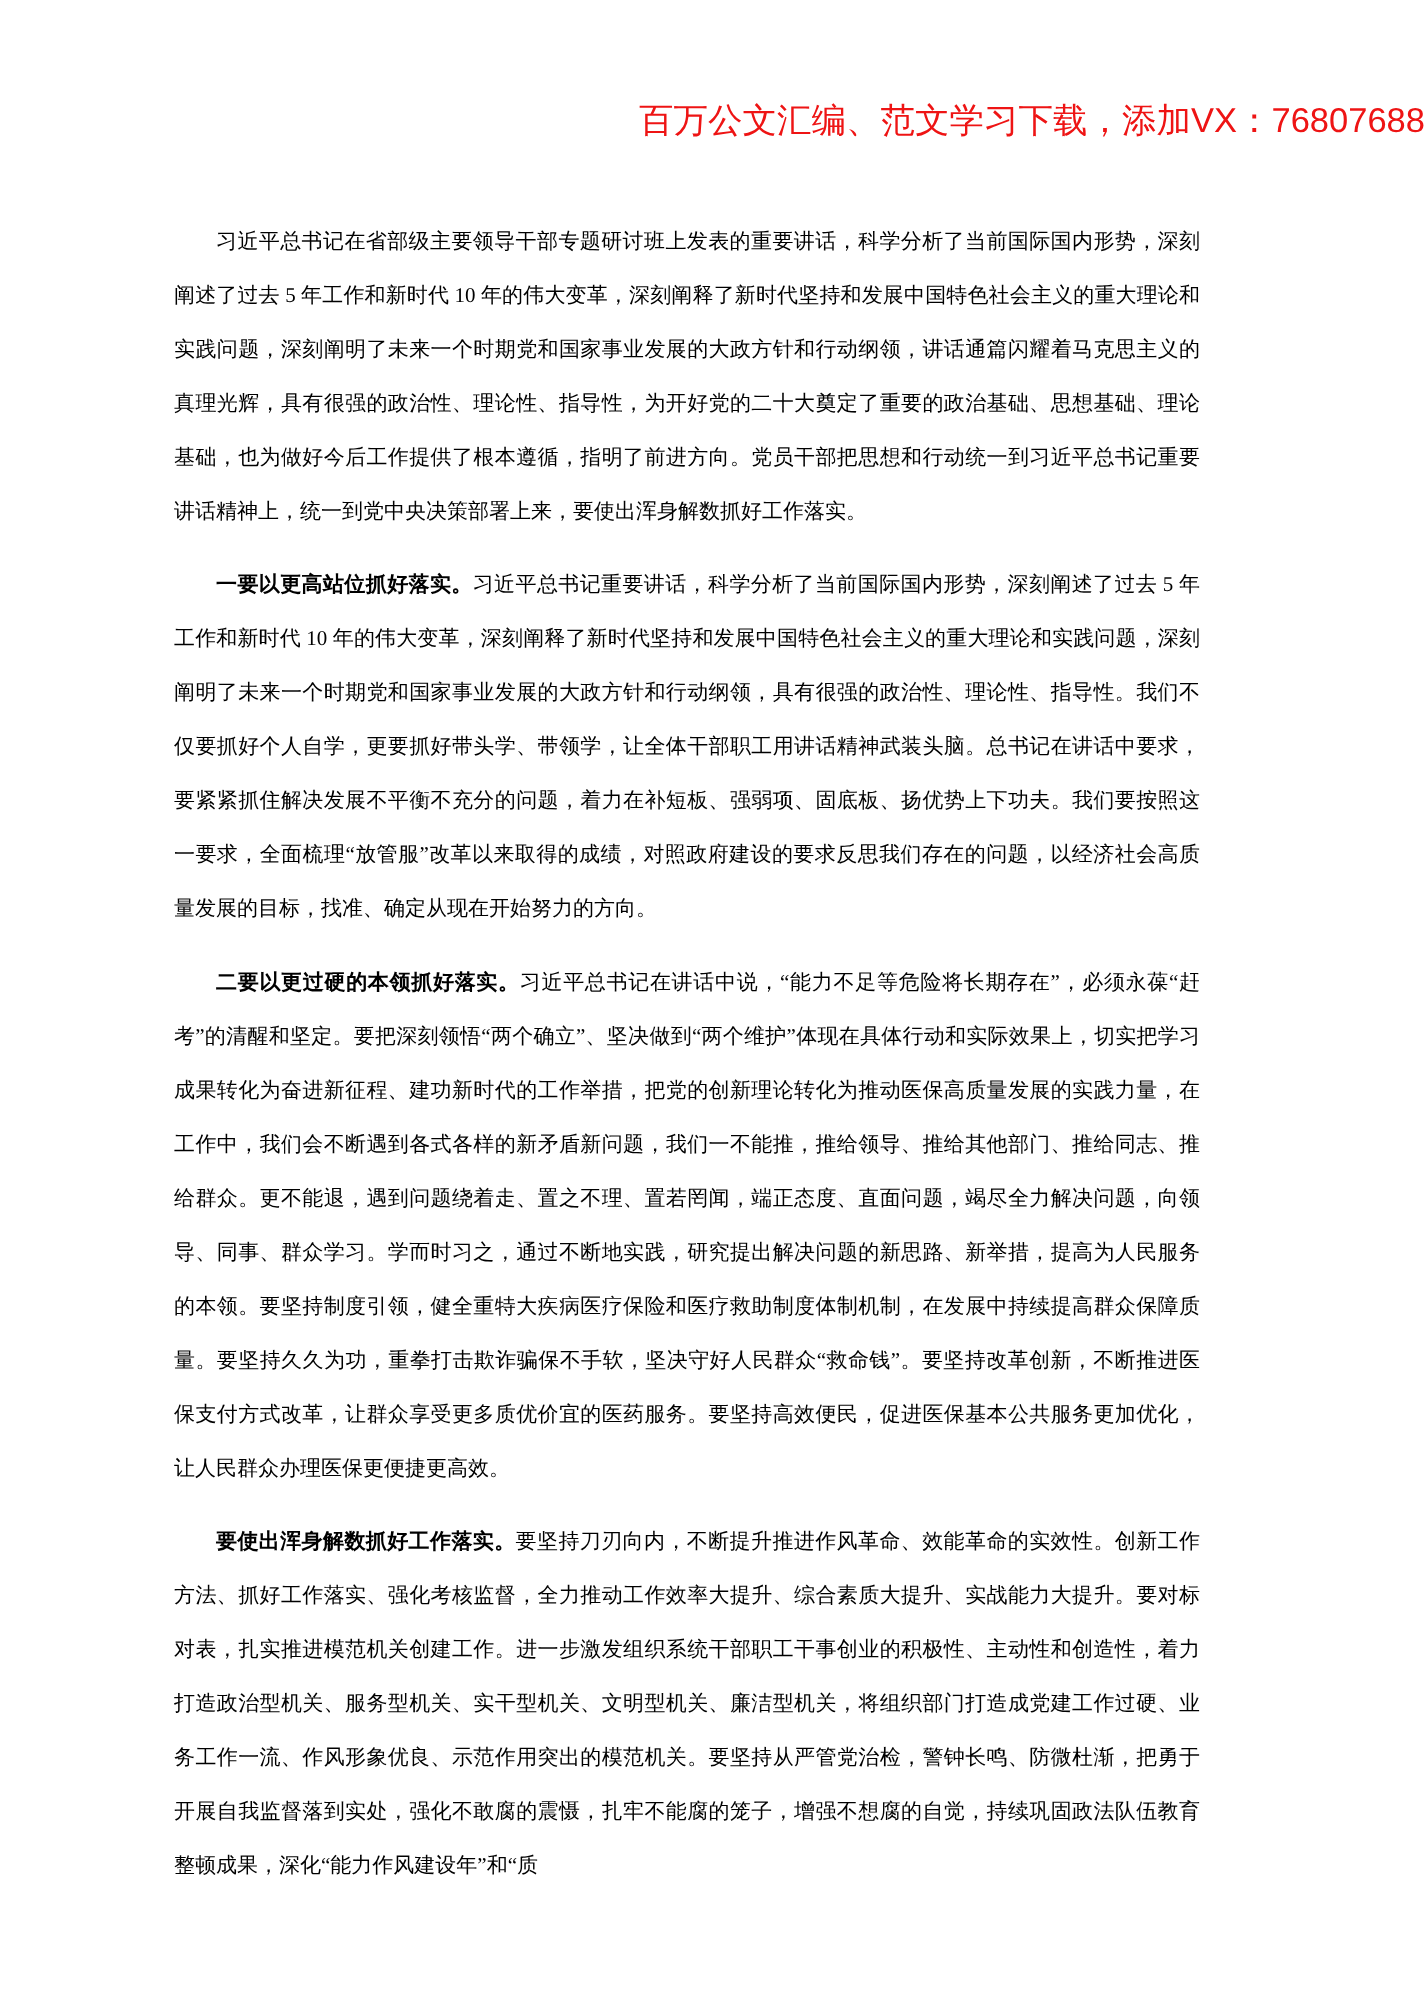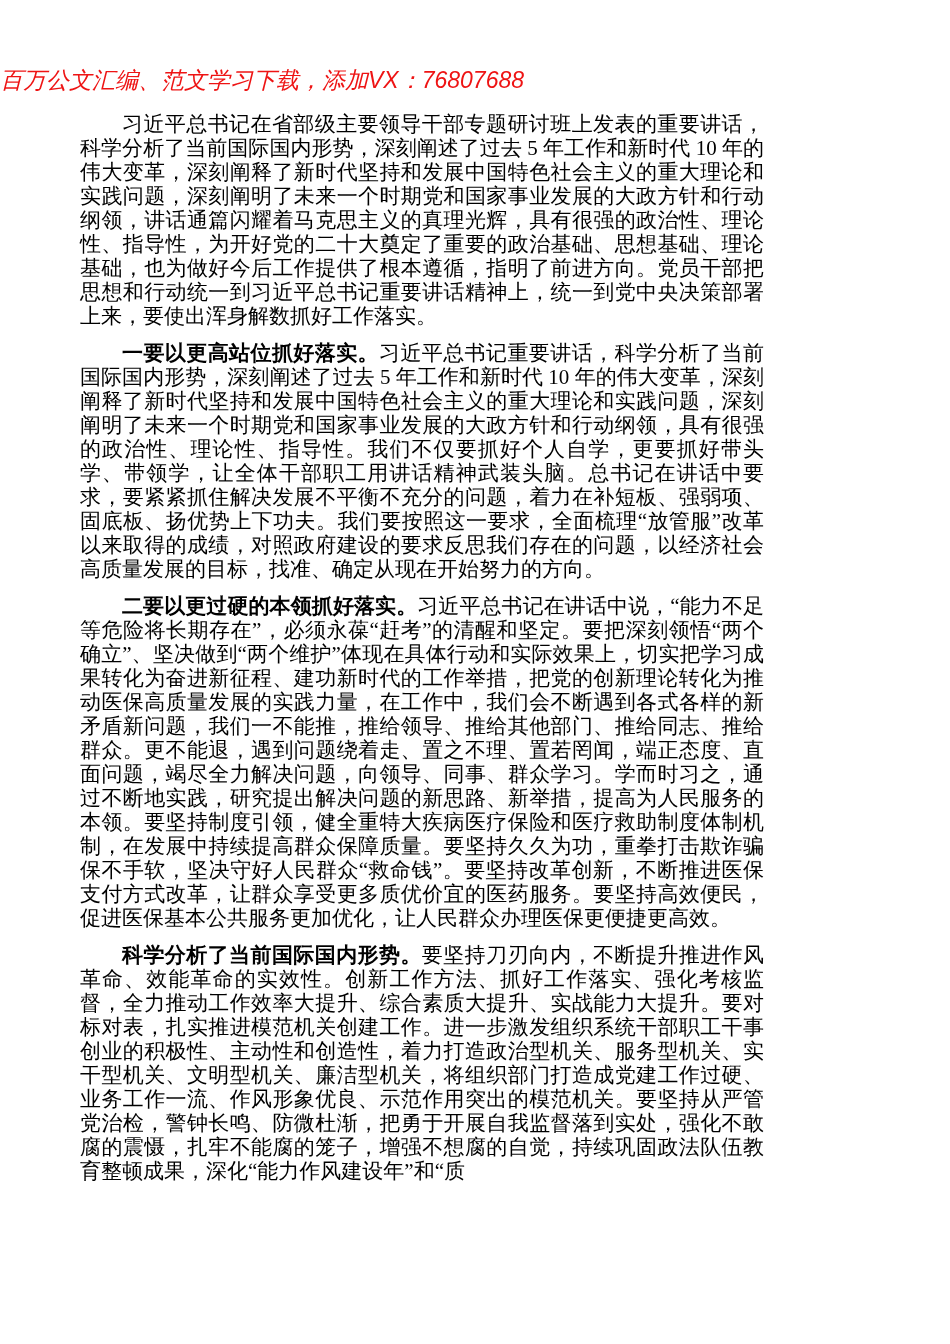--- a/index.html
+++ b/index.html
@@ -12,34 +12,33 @@
     width: 950px;
     height: 1344px;
     background: #ffffff;
     box-sizing: border-box;
     padding-top: 64px;
     color: #000000;
     font-family: "Liberation Serif", "DejaVu Serif", serif;
     overflow: hidden;
   }
   .promo {
-    text-align: left;
+    text-align: right;
     color: #ee1414;
     font-family: "Liberation Sans", "DejaVu Sans", sans-serif;
     font-size: 23px;
     line-height: 32px;
-    margin: 0 0 16px 0;
+    margin: 0 0 48px 0;
     white-space: nowrap;
-    font-style: italic;
   }
   .content {
     width: 684px;
-    margin-left: 80px;
-    font-size: 21px;
-    line-height: 24px;
+    margin-left: 116px;
+    font-size: 14px;
+    line-height: 36px;
     text-align: justify;
   }
   .para {
     margin: 0 0 13px 0;
     text-indent: 2em;
   }
   .para:last-child {
     margin-bottom: 0;
   }
   .lead {
@@ -55,16 +54,16 @@
   <div class="promo">百万公文汇编、范文学习下载，添加VX：76807688</div>
 
   <div class="content">
 
     <p class="para"><span class="lead"></span><span>习近平总书记在省部级主要领导干部专题研讨班上发表的重要讲话，科学分析了当前国际国内形势，深刻阐述了过去 5 年工作和新时代 10 年的伟大变革，深刻阐释了新时代坚持和发展中国特色社会主义的重大理论和实践问题，深刻阐明了未来一个时期党和国家事业发展的大政方针和行动纲领，讲话通篇闪耀着马克思主义的真理光辉，具有很强的政治性、理论性、指导性，为开好党的二十大奠定了重要的政治基础、思想基础、理论基础，也为做好今后工作提供了根本遵循，指明了前进方向。党员干部把思想和行动统一到习近平总书记重要讲话精神上，统一到党中央决策部署上来，要使出浑身解数抓好工作落实。</span></p>
 
     <p class="para"><span class="lead">一要以更高站位抓好落实。</span><span>习近平总书记重要讲话，科学分析了当前国际国内形势，深刻阐述了过去 5 年工作和新时代 10 年的伟大变革，深刻阐释了新时代坚持和发展中国特色社会主义的重大理论和实践问题，深刻阐明了未来一个时期党和国家事业发展的大政方针和行动纲领，具有很强的政治性、理论性、指导性。我们不仅要抓好个人自学，更要抓好带头学、带领学，让全体干部职工用讲话精神武装头脑。总书记在讲话中要求，要紧紧抓住解决发展不平衡不充分的问题，着力在补短板、强弱项、固底板、扬优势上下功夫。我们要按照这一要求，全面梳理“放管服”改革以来取得的成绩，对照政府建设的要求反思我们存在的问题，以经济社会高质量发展的目标，找准、确定从现在开始努力的方向。</span></p>
 
     <p class="para"><span class="lead">二要以更过硬的本领抓好落实。</span><span>习近平总书记在讲话中说，“能力不足等危险将长期存在”，必须永葆“赶考”的清醒和坚定。要把深刻领悟“两个确立”、坚决做到“两个维护”体现在具体行动和实际效果上，切实把学习成果转化为奋进新征程、建功新时代的工作举措，把党的创新理论转化为推动医保高质量发展的实践力量，在工作中，我们会不断遇到各式各样的新矛盾新问题，我们一不能推，推给领导、推给其他部门、推给同志、推给群众。更不能退，遇到问题绕着走、置之不理、置若罔闻，端正态度、直面问题，竭尽全力解决问题，向领导、同事、群众学习。学而时习之，通过不断地实践，研究提出解决问题的新思路、新举措，提高为人民服务的本领。要坚持制度引领，健全重特大疾病医疗保险和医疗救助制度体制机制，在发展中持续提高群众保障质量。要坚持久久为功，重拳打击欺诈骗保不手软，坚决守好人民群众“救命钱”。要坚持改革创新，不断推进医保支付方式改革，让群众享受更多质优价宜的医药服务。要坚持高效便民，促进医保基本公共服务更加优化，让人民群众办理医保更便捷更高效。</span></p>
 
-    <p class="para"><span class="lead">科学分析了当前国际国内形势。</span><span>要坚持刀刃向内，不断提升推进作风革命、效能革命的实效性。创新工作方法、抓好工作落实、强化考核监督，全力推动工作效率大提升、综合素质大提升、实战能力大提升。要对标对表，扎实推进模范机关创建工作。进一步激发组织系统干部职工干事创业的积极性、主动性和创造性，着力打造政治型机关、服务型机关、实干型机关、文明型机关、廉洁型机关，将组织部门打造成党建工作过硬、业务工作一流、作风形象优良、示范作用突出的模范机关。要坚持从严管党治检，警钟长鸣、防微杜渐，把勇于开展自我监督落到实处，强化不敢腐的震慑，扎牢不能腐的笼子，增强不想腐的自觉，持续巩固政法队伍教育整顿成果，深化“能力作风建设年”和“质</span></p>
+    <p class="para"><span class="lead">要使出浑身解数抓好工作落实。</span><span>要坚持刀刃向内，不断提升推进作风革命、效能革命的实效性。创新工作方法、抓好工作落实、强化考核监督，全力推动工作效率大提升、综合素质大提升、实战能力大提升。要对标对表，扎实推进模范机关创建工作。进一步激发组织系统干部职工干事创业的积极性、主动性和创造性，着力打造政治型机关、服务型机关、实干型机关、文明型机关、廉洁型机关，将组织部门打造成党建工作过硬、业务工作一流、作风形象优良、示范作用突出的模范机关。要坚持从严管党治检，警钟长鸣、防微杜渐，把勇于开展自我监督落到实处，强化不敢腐的震慑，扎牢不能腐的笼子，增强不想腐的自觉，持续巩固政法队伍教育整顿成果，深化“能力作风建设年”和“质</span></p>
 
   </div>
 </div>
 
 </body></html>

